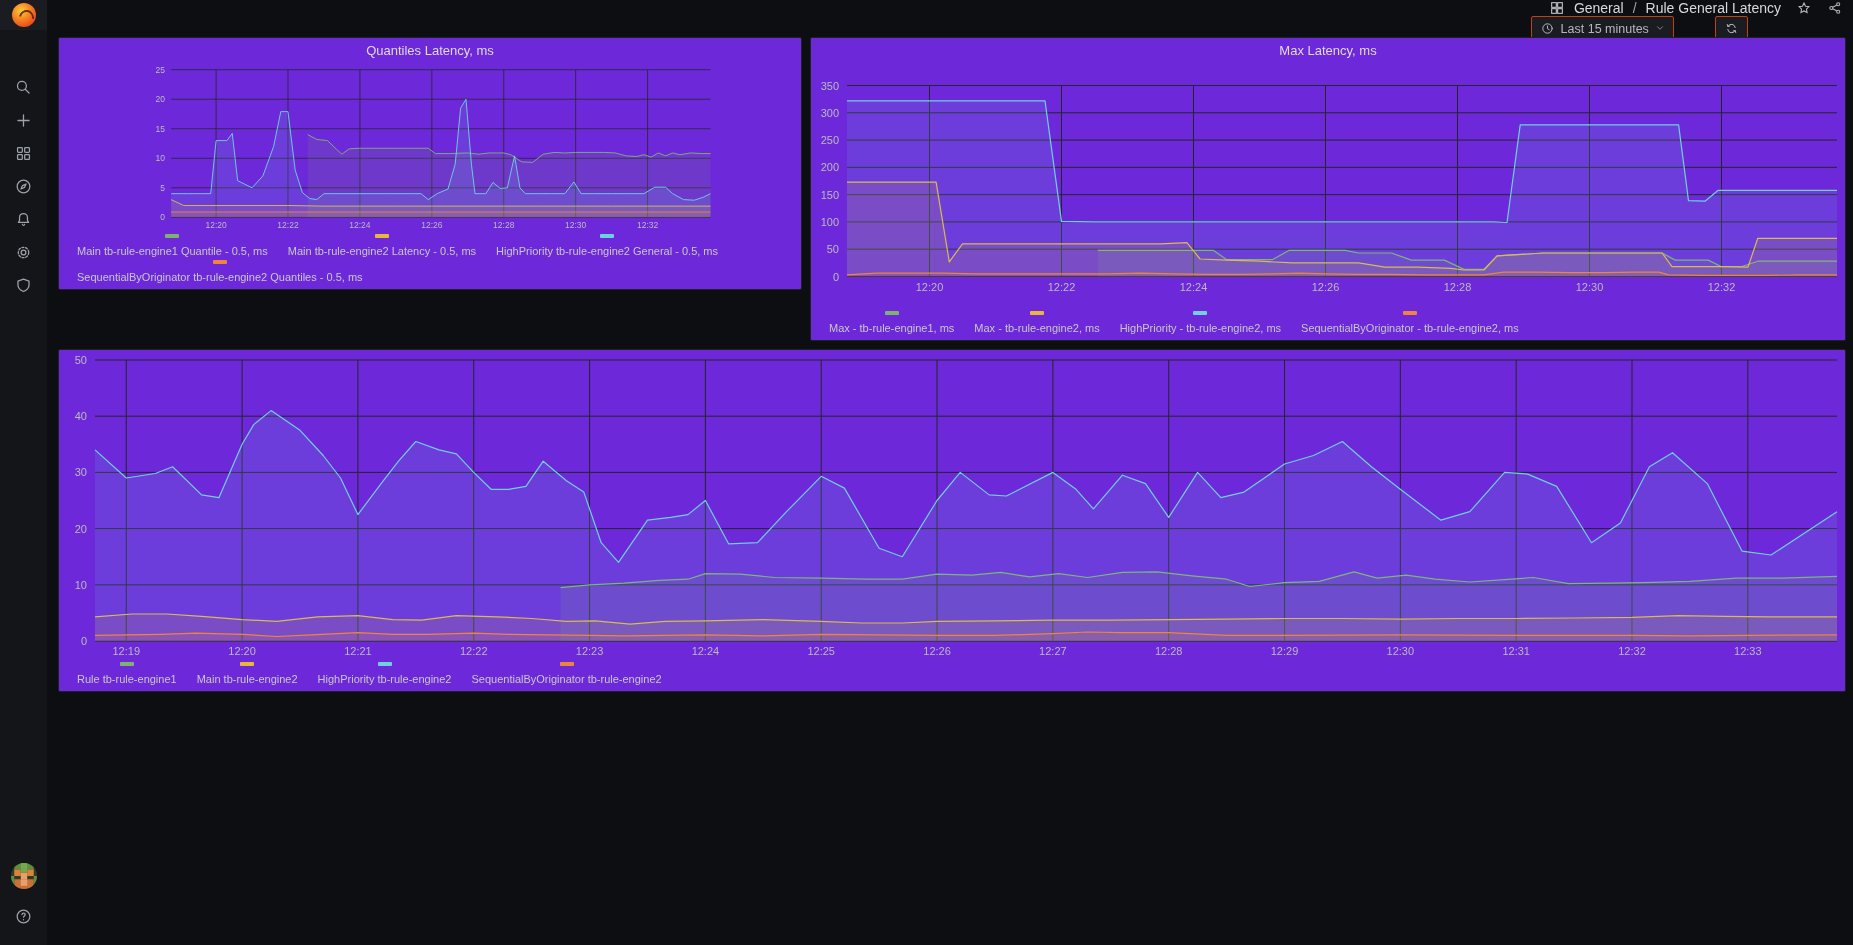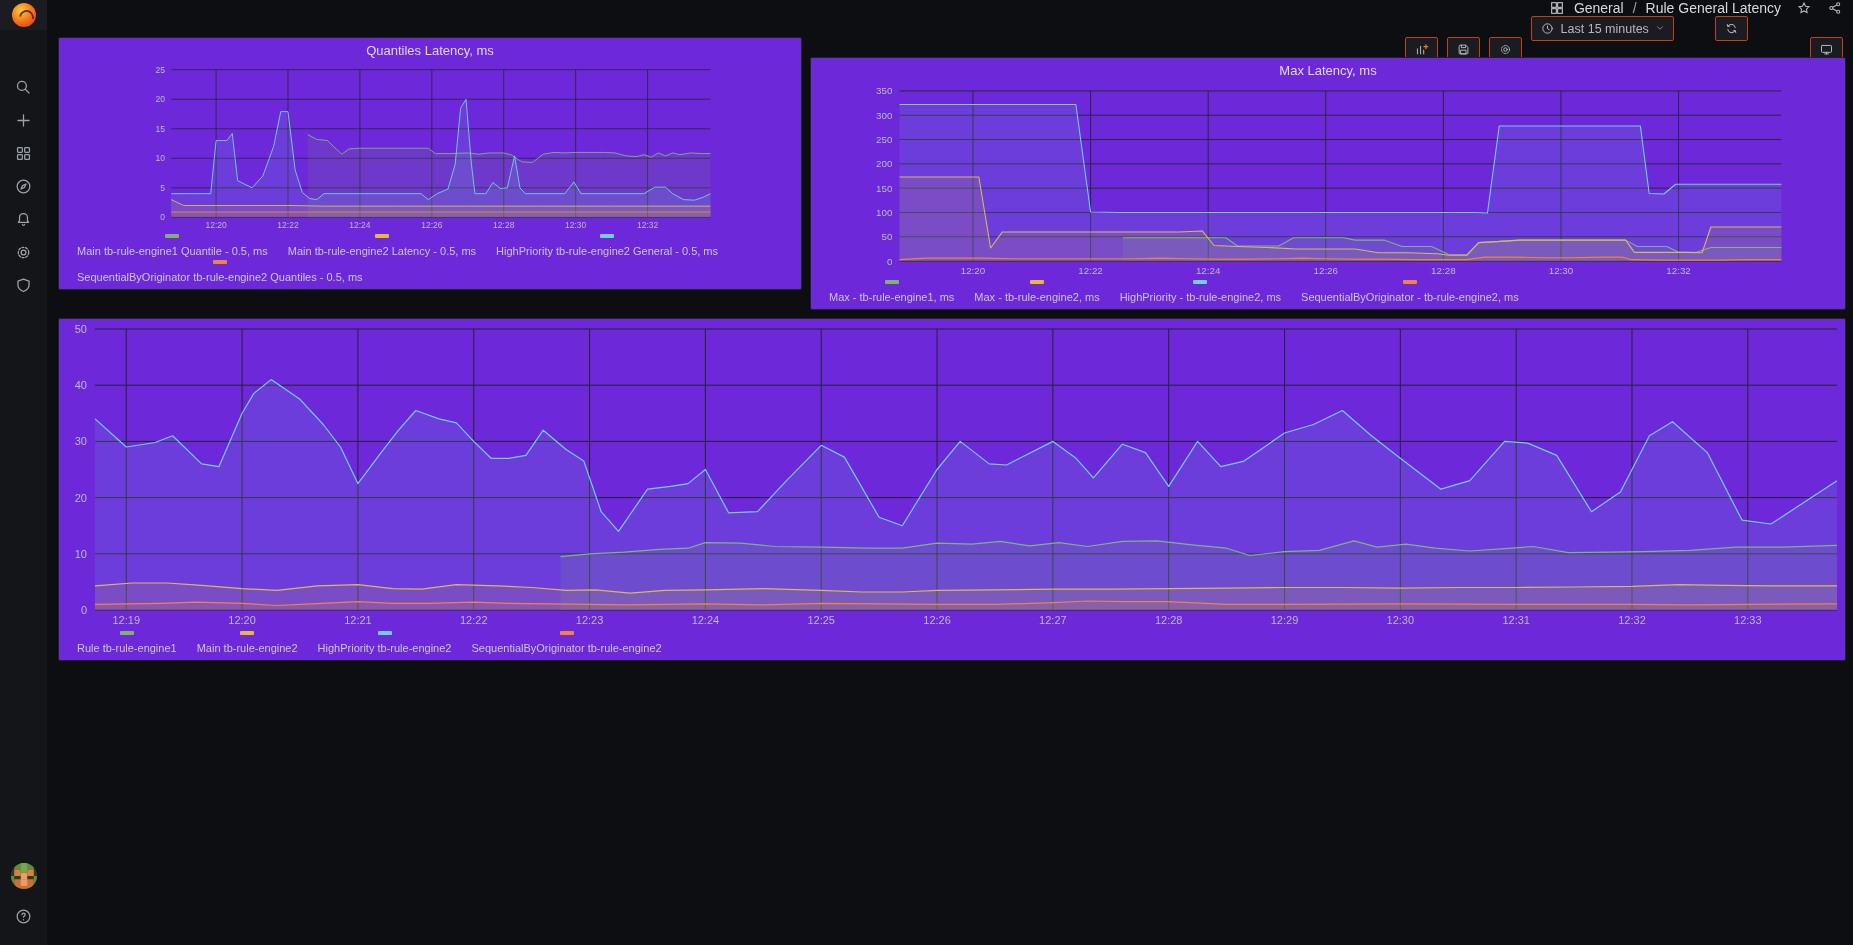--- a/index.html
+++ b/index.html
@@ -45,21 +45,21 @@
   .row { display:flex; gap:8px; margin-bottom:8px; }
   .panel { background:#6d28d9; border:1px solid #1f2125; border-radius:2px; display:flex; flex-direction:column; }
   .panel-title { height:24px; display:flex; align-items:center; justify-content:center;
     font-size:13px; font-weight:500; color:#dcdde0; cursor:pointer; flex:none; }
   .chart { flex:1; width:100%; min-height:0; cursor:crosshair; }
   .legend { flex:none; display:flex; flex-wrap:wrap; align-items:flex-start; column-gap:20px; row-gap:2px;
     padding:2px 14px 5px 18px; font-size:11px; color:#c7c8c9; line-height:14px; }
   .legend-item { display:flex; align-items:center; gap:6px; cursor:pointer;flex-direction:column; }
   .swatch { width:14px; height:4px; border-radius:1px; flex:none; }
   #panel-0 { width:744px; height:253px; }
-  #panel-1 { flex:1; height:253px;margin-top:20px; }
+  #panel-1 { flex:1; height:304px; }
   #panel-2 { height:343px; }
   text { font-family:"Liberation Sans", sans-serif; }
 </style>
 </head>
 <body>
 
 <aside class="sidebar">
   <div class="logo-cell">
     <div class="grafana-logo"></div>
   </div>

